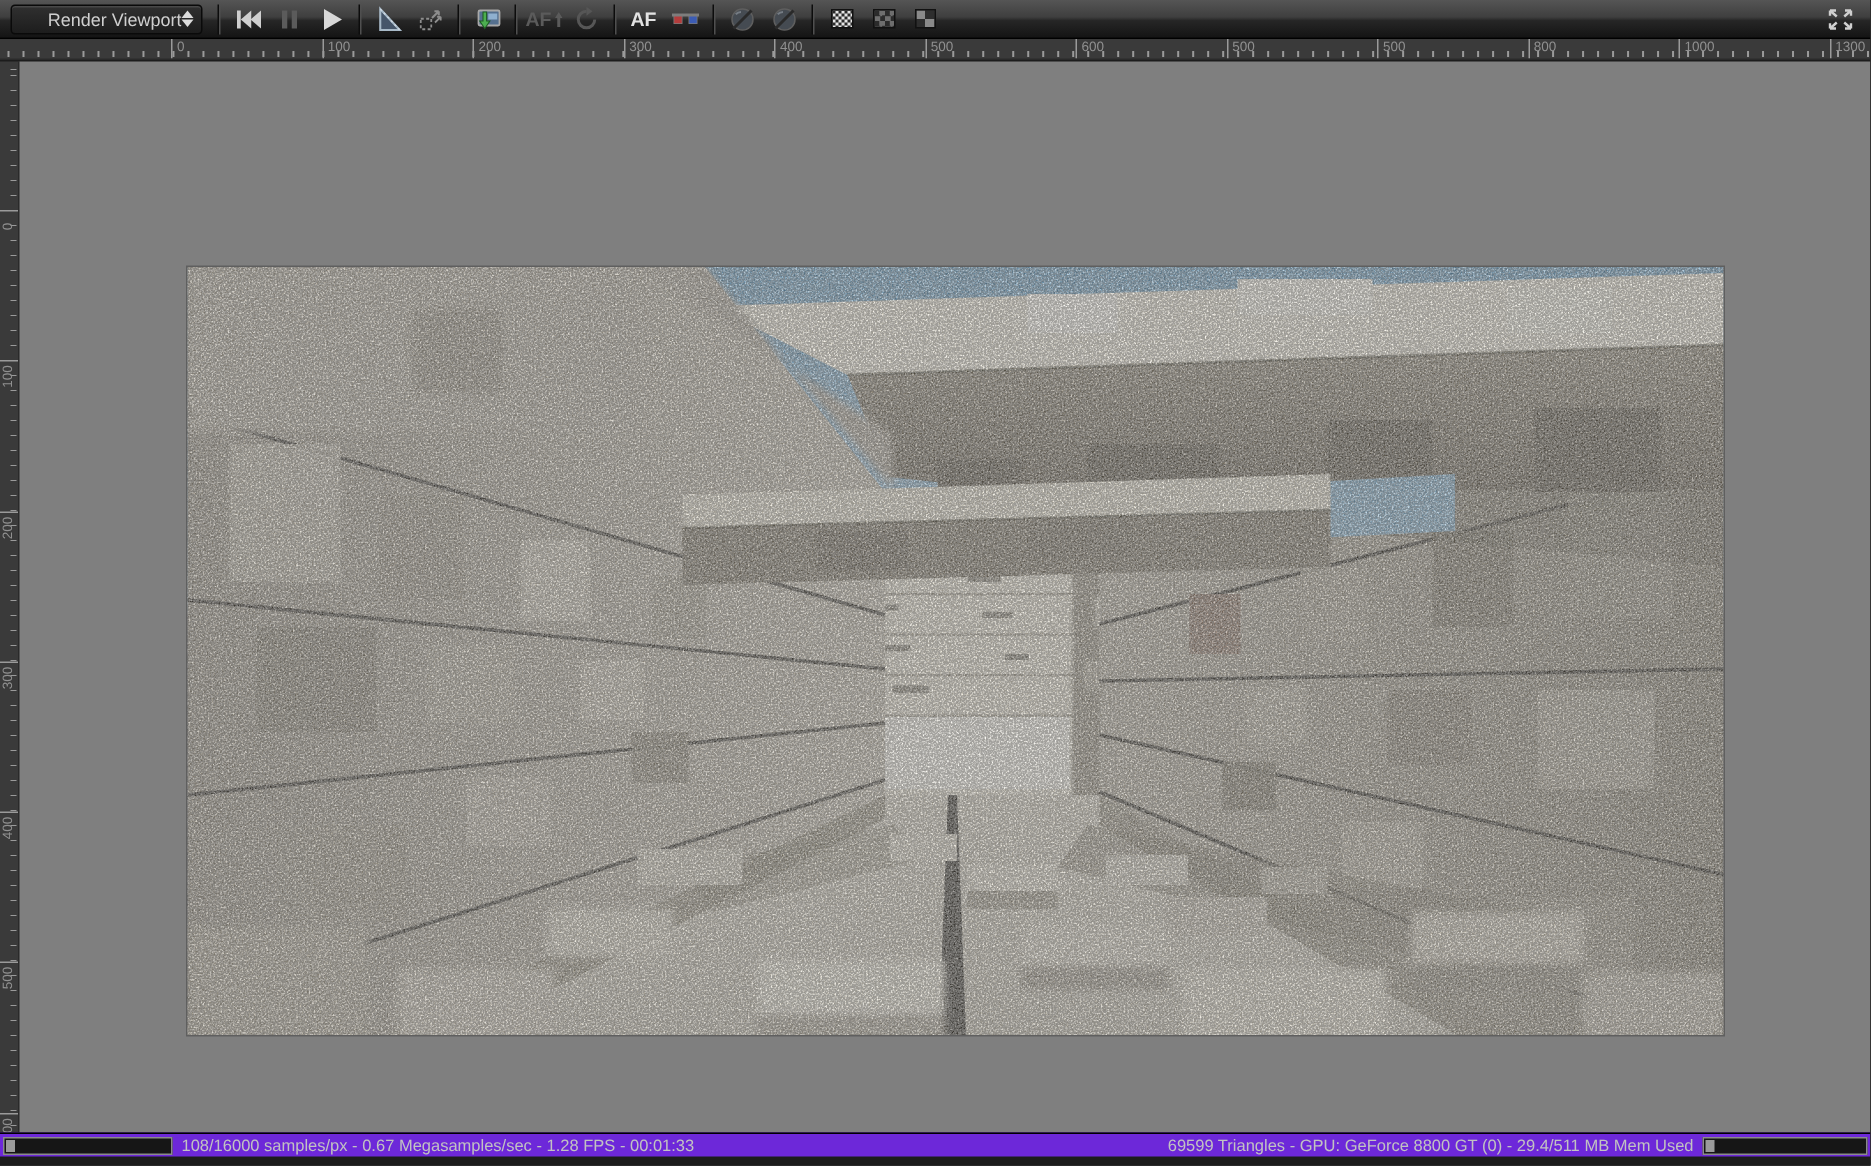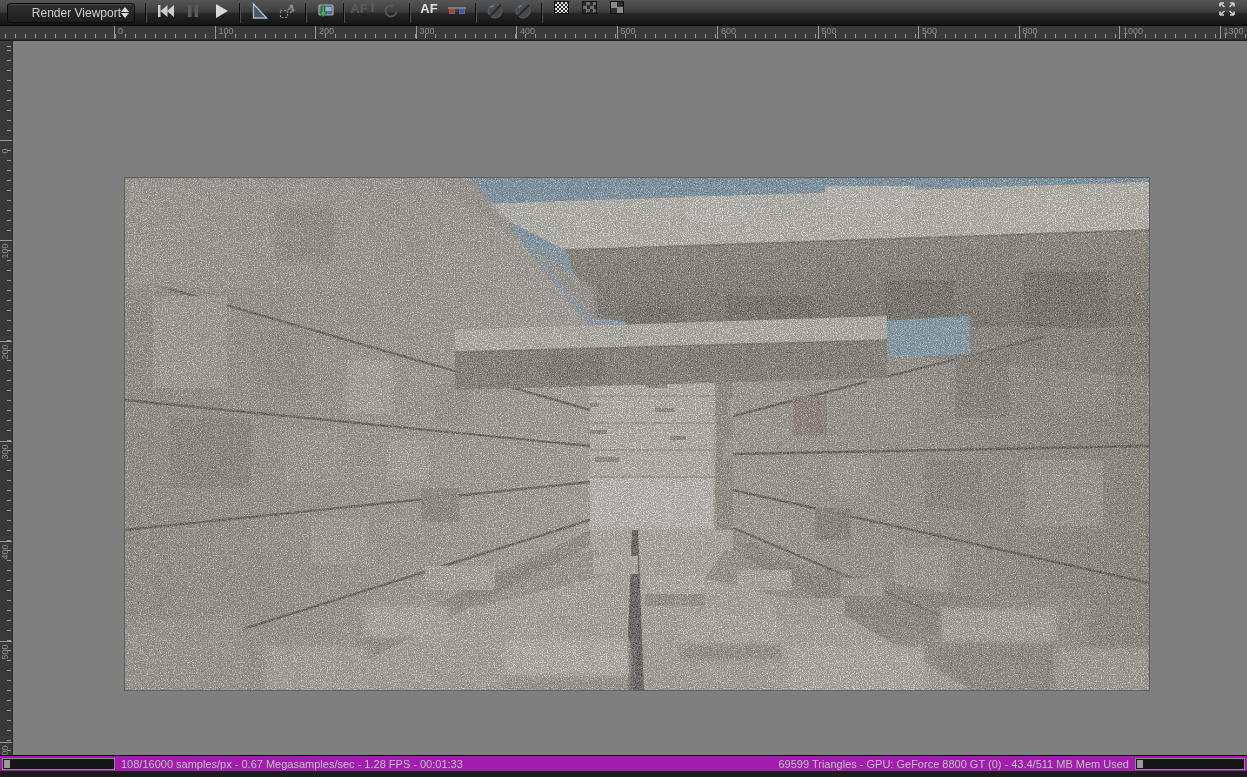--- a/index.html
+++ b/index.html
@@ -22,21 +22,21 @@
     display:flex; align-items:center; padding:0 5px; cursor:default;text-align:right;
   }
   .dropdown .dd-label { flex:1; font-size:12px; color:#cfcfcf; white-space:nowrap; overflow:hidden; }
   .dd-arrows { display:flex; flex-direction:column; gap:1px; align-items:center; }
   .dd-arrows i { display:block; width:0; height:0; border-left:4px solid transparent; border-right:4px solid transparent; }
   .dd-arrows .up   { border-bottom:5px solid #dcdcdc; }
   .dd-arrows .down { border-top:5px solid #dcdcdc; }
 
   .sep { width:2px; height:20px; margin:0 4px;
          background:linear-gradient(90deg,#0c0c0c 50%,#4f4f4f 50%); }
-  .tbtn { width:28px; height:24px; display:flex; align-items:flex-start; justify-content:center;
+  .tbtn { width:28px; height:24px; display:flex; align-items:center; justify-content:center;
           background:transparent; border:none; cursor:default; }
   .tbtn svg { display:block; }
   .af-text  { font-size:13px; font-weight:bold; color:#e2e2e2; letter-spacing:0; }
   .af-dim   { color:#5b5b5b; position:relative; }
   .checker-fine  { width:15px; height:13px;
     background:repeating-conic-gradient(#e6e6e6 0 25%, #2b2b2b 0 50%);
     background-size:4px 4px; border:1px solid #111; }
   .checker-coarse{ width:15px; height:13px;
     background:repeating-conic-gradient(#6e6e6e 0 25%, #2b2b2b 0 50%);
     background-size:7px 7px; border:1px solid #111; }
@@ -67,21 +67,21 @@
     transform:rotate(-90deg); }
 
   
   .canvas-area { position:absolute; left:13px; top:41px; width:1234px; height:714px; background:#7f7f7f; }
   .render-frame { position:absolute; left:112px; top:137px; width:1024px; height:512px;
                   outline:1px solid rgba(0,0,0,.25); }
   .render-frame svg { display:block; }
 
   
   .statusbar { position:absolute; left:0; top:755px; width:1247px; height:16px;
-    background:#a21caf; border-top:1px solid #000;
+    background:#6d28d9; border-top:1px solid #000;
     display:flex; align-items:center; font-size:11px; color:#c2c2c2; }
   .pbar { height:12px; background:#161616; border:1px solid #8a8a8a; position:relative; }
   .pbar .fill { position:absolute; left:1px; top:1px; bottom:1px; background:#9b9b9b; }
   .pbar-left  { width:113px; margin-left:2px; }
   .pbar-right { width:110px; margin-right:2px; }
   .status-text { padding:0 6px; white-space:nowrap; }
   .sb-spacer { flex:1; }
 </style>
 </head>
 <body>
@@ -460,19 +460,19 @@
       </svg>
     </div>
   </div>
 
   <div class="statusbar">
     <div class="pbar pbar-left">
       <div class="fill" style="width: 5%;"></div>
     </div>
     <span class="status-text">108/16000 samples/px - 0.67 Megasamples/sec - 1.28 FPS - 00:01:33</span>
     <div class="sb-spacer"></div>
-    <span class="status-text">69599 Triangles - GPU: GeForce 8800 GT (0) - 43.4/511 MB Mem Used</span>
+    <span class="status-text">69599 Triangles - GPU: GeForce 8800 GT (0) - 29.4/511 MB Mem Used</span>
     <div class="pbar pbar-right">
       <div class="fill" style="width: 6%;"></div>
     </div>
   </div>
 
 </div>
 
 </body></html>

